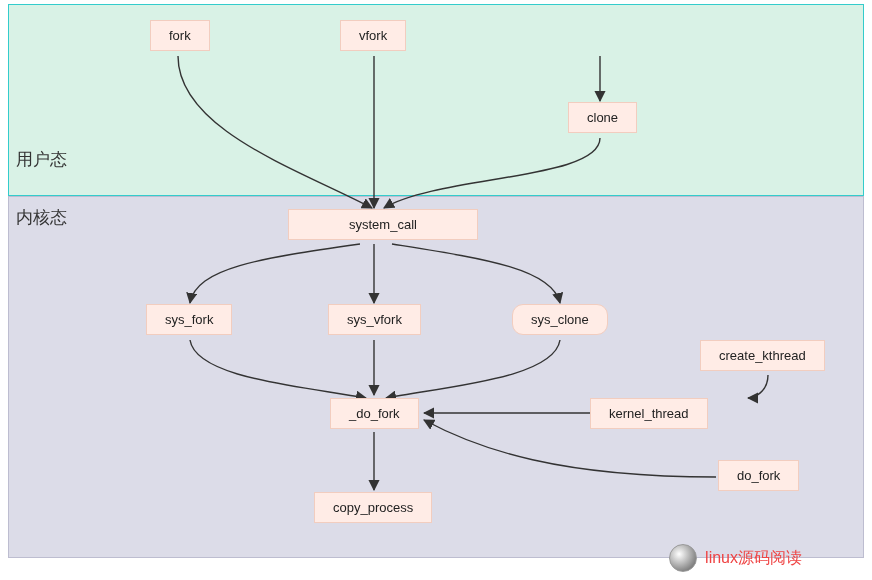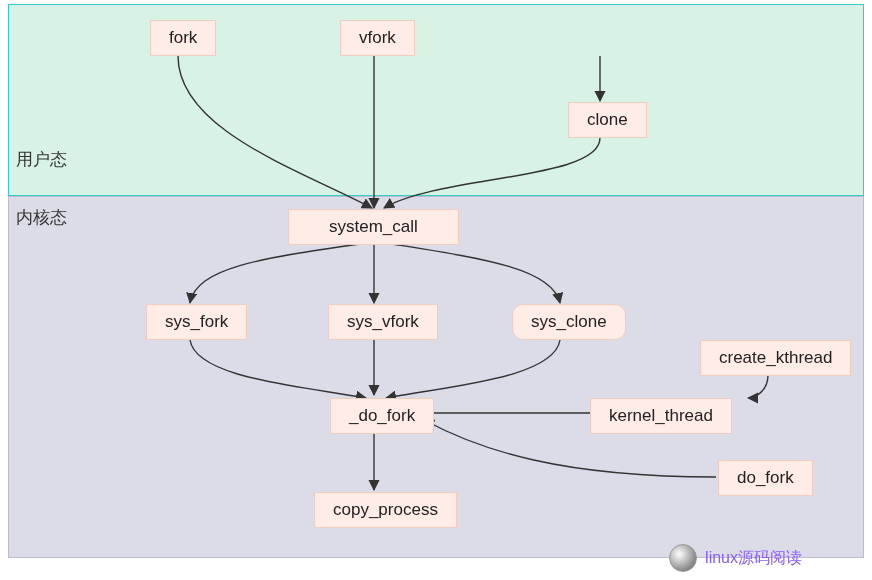--- a/index.html
+++ b/index.html
@@ -39,21 +39,21 @@
     font-size: 17px;
     color: #333;
   }
   .user-label { left: 16px; top: 148px; }
   .kernel-label { left: 16px; top: 206px; }
   .node {
     position: absolute;
     background: #ffece6;
     border: 1px solid #f2cdbf;
     padding: 7px 18px;
-    font-size: 17px;
+    font-size: 13px;
     color: #222;
     white-space: nowrap;
     text-align: center;
   }
   svg.edges {
     position: absolute;
     left: 0; top: 0;
     width: 872px; height: 580px;
     pointer-events: none;
   }
@@ -66,21 +66,21 @@
     gap: 8px;
   }
   .footer-badge .avatar {
     width: 28px; height: 28px;
     border-radius: 50%;
     background: radial-gradient(circle at 35% 35%, #fff 0%, #bbb 40%, #555 100%);
     border: 1px solid #999;
   }
   .footer-badge span {
     font-size: 16px;
-    color: #8b5cf6;
+    color: #ef4444;
   }
 </style>
 </head>
 <body>
 
 <div class="canvas">
 
   <div class="zone zone-user"></div>
   <div class="zone zone-kernel"></div>
 
@@ -122,21 +122,21 @@
       <path d="M 768 375 C 768 392, 754 398, 748 398"></path>
 
       <path d="M 374 432 L 374 490"></path>
     </g>
   </svg>
 
   <div class="node" style="left:150px; top:20px;">fork</div>
   <div class="node" style="left:340px; top:20px;">vfork</div>
   <div class="node" style="left:568px; top:102px;">clone</div>
 
-  <div class="node" style="left:288px; top:209px; padding:7px 40px;">system_call</div>
+  <div class="node" style="left:288px; top:209px; padding:7px 60px;">system_call</div>
   <div class="node" style="left:146px; top:304px;">sys_fork</div>
   <div class="node" style="left:328px; top:304px;text-align:center;">sys_vfork</div>
   <div class="node" style="left:512px; top:304px;border-radius:11px;">sys_clone</div>
   <div class="node" style="left:330px; top:398px;text-align:right;">_do_fork</div>
   <div class="node" style="left:700px; top:340px;">create_kthread</div>
   <div class="node" style="left:590px; top:398px;">kernel_thread</div>
   <div class="node" style="left:718px; top:460px;">do_fork</div>
   <div class="node" style="left:314px; top:492px;">copy_process</div>
 
   <div class="footer-badge">

